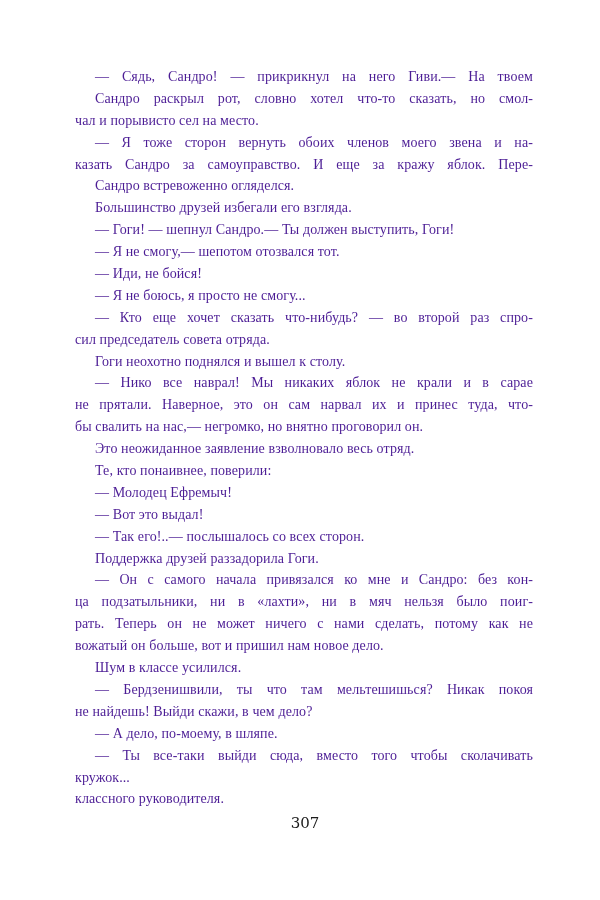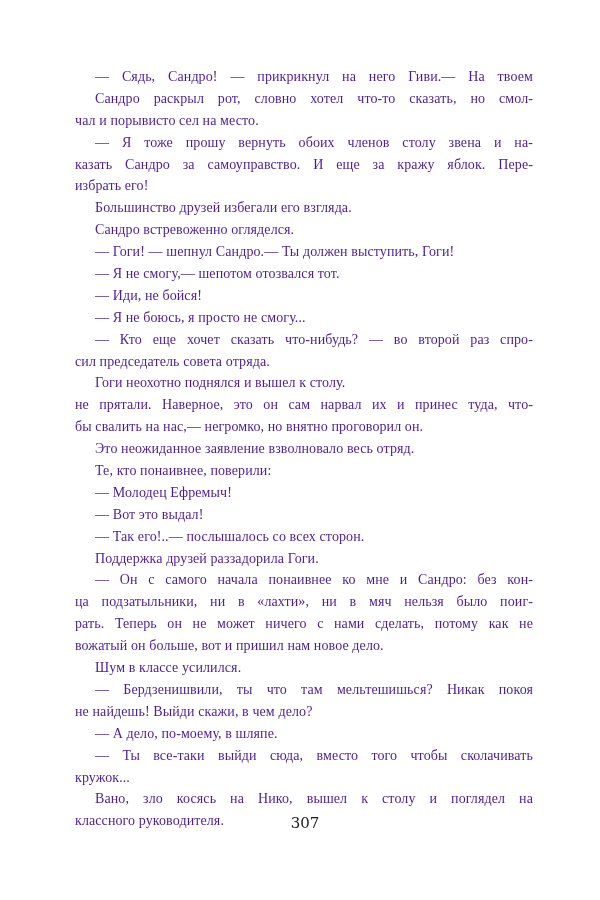--- a/index.html
+++ b/index.html
@@ -48,47 +48,46 @@
     color: #1a1a1a;
   }
 </style>
 </head>
 <body>
 
 <div class="page">
   <span class="line indent">— Сядь, Сандро! — прикрикнул на него Гиви.— На твоем</span>
   <span class="line indent">Сандро раскрыл рот, словно хотел что-то сказать, но смол-</span>
   <span class="line last">чал и порывисто сел на место.</span>
-  <span class="line indent">— Я тоже прошу вернуть обоих членов столу звена и на-</span>
+  <span class="line indent">— Я тоже сторон вернуть обоих членов моего звена и на-</span>
   <span class="line">казать Сандро за самоуправство. И еще за кражу яблок. Пере-</span>
-  <span class="line last">избрать его!</span>
+  <span class="line indent last">Сандро встревоженно огляделся.</span>
   <span class="line indent last">Большинство друзей избегали его взгляда.</span>
-  <span class="line indent last">Сандро встревоженно огляделся.</span>
   <span class="line indent last">— Гоги! — шепнул Сандро.— Ты должен выступить, Гоги!</span>
   <span class="line indent last">— Я не смогу,— шепотом отозвался тот.</span>
   <span class="line indent last">— Иди, не бойся!</span>
   <span class="line indent last">— Я не боюсь, я просто не смогу...</span>
   <span class="line indent">— Кто еще хочет сказать что-нибудь? — во второй раз спро-</span>
   <span class="line last">сил председатель совета отряда.</span>
   <span class="line indent last">Гоги неохотно поднялся и вышел к столу.</span>
+  <span class="line indent">— Нико все наврал! Мы никаких яблок не крали и в сарае</span>
   <span class="line">не прятали. Наверное, это он сам нарвал их и принес туда, что-</span>
   <span class="line last">бы свалить на нас,— негромко, но внятно проговорил он.</span>
   <span class="line indent last">Это неожиданное заявление взволновало весь отряд.</span>
   <span class="line indent last">Те, кто понаивнее, поверили:</span>
   <span class="line indent last">— Молодец Ефремыч!</span>
   <span class="line indent last">— Вот это выдал!</span>
   <span class="line indent last">— Так его!..— послышалось со всех сторон.</span>
   <span class="line indent last">Поддержка друзей раззадорила Гоги.</span>
-  <span class="line indent">— Он с самого начала понаивнее ко мне и Сандро: без кон-</span>
+  <span class="line indent">— Он с самого начала привязался ко мне и Сандро: без кон-</span>
   <span class="line">ца подзатыльники, ни в «лахти», ни в мяч нельзя было поиг-</span>
   <span class="line">рать. Теперь он не может ничего с нами сделать, потому как не</span>
   <span class="line last">вожатый он больше, вот и пришил нам новое дело.</span>
   <span class="line indent last">Шум в классе усилился.</span>
   <span class="line indent">— Бердзенишвили, ты что там мельтешишься? Никак покоя</span>
   <span class="line last">не найдешь! Выйди скажи, в чем дело?</span>
   <span class="line indent last">— А дело, по-моему, в шляпе.</span>
   <span class="line indent">— Ты все-таки выйди сюда, вместо того чтобы сколачивать</span>
   <span class="line last">кружок...</span>
-  <span class="line indent">Вано, зло косясь на Нико, вышел к столу и поглядел на</span>
   <span class="line last">классного руководителя.</span>
 </div>
 
 <div class="page-number">307</div>
 
 </body></html>

